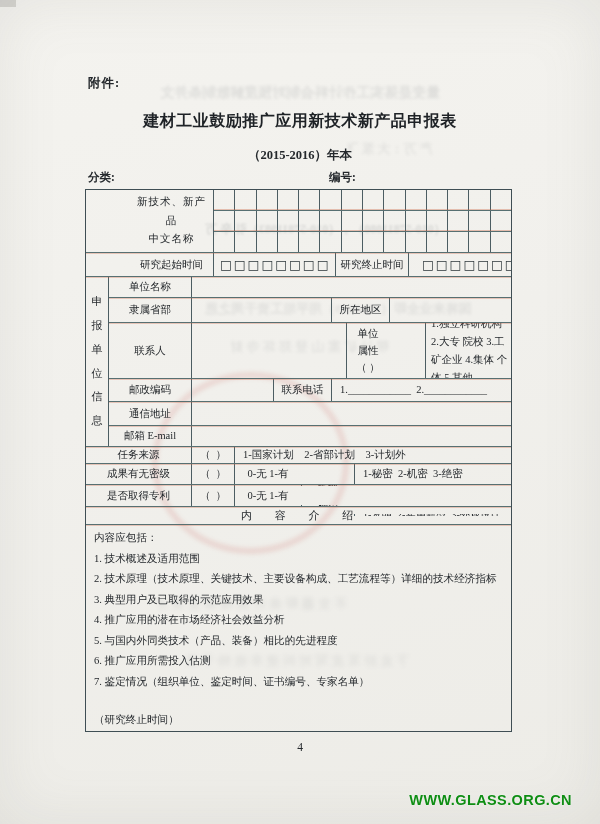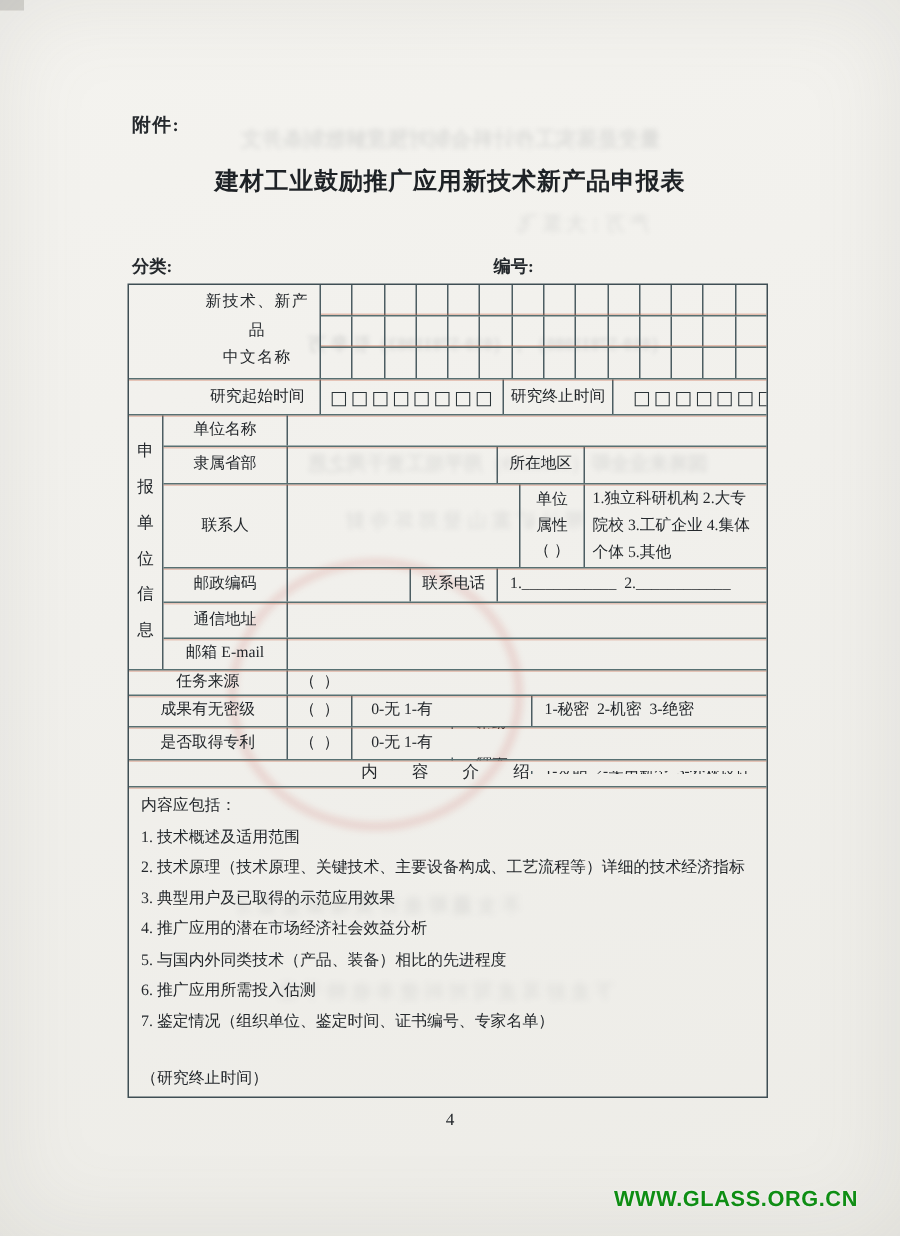--- a/index.html
+++ b/index.html
@@ -111,20 +111,21 @@
   <div class="bleed" style="left:205px;top:221px;font-size:12px;filter:blur(1.3px);opacity:.17;">（010-57811080），（010-57811983）引 辛 万</div>
   <div class="bleed" style="left:205px;top:300px;opacity:.11;">国将来业全即（1008319）用平坦工资干周之恩</div>
   <div class="bleed" style="left:230px;top:338px;opacity:.09;">帮 计 矿 案 山 登 郑 坏 寺 财</div>
   <div class="bleed" style="left:155px;top:595px;opacity:.10;filter:blur(2.2px);">不 女 题 即 坐 计 英 维 崇 坚 居 才</div>
   <div class="bleed" style="left:185px;top:652px;opacity:.09;filter:blur(2.2px);">下 走 好 耳 皮 写 对 叫 使 丰 收 特 千 里</div>
 
   <div class="stamp"></div>
 
   <div class="attachment">附件:</div>
   <h1 class="title">建材工业鼓励推广应用新技术新产品申报表</h1>
+  <div class="edition">（2015-2016）年本</div>
   <div class="category">分类:</div>
   <div class="number">编号:</div>
 
   <div class="ftable">
 
     <div class="trow h62">
       <div class="tc w83 twolines">
         <div>新技术、新产品</div>
         <div>中文名称</div>
       </div>
@@ -208,21 +209,21 @@
           <div class="tc flex1"></div>
         </div>
         <div class="trow bt h56">
           <div class="tc w82">联系人</div>
           <div class="tc w155"></div>
           <div class="tc w43 threelines">
             <div>单位</div>
             <div>属性</div>
             <div>（ ）</div>
           </div>
-          <div class="tc flex1 left pre" style="line-height:18px;padding-left:5px;">1.独立科研机构 2.大专 院校 3.工矿企业 4.集体 个体 5.其他</div>
+          <div class="tc flex1 left pre" style="line-height:18px;padding-left:5px;margin-left:36px;">1.独立科研机构 2.大专 院校 3.工矿企业 4.集体 个体 5.其他</div>
         </div>
         <div class="trow bt h23">
           <div class="tc w82">邮政编码</div>
           <div class="tc w82"></div>
           <div class="tc w58">联系电话</div>
           <div class="tc flex1 left pre">1.____________  2.____________</div>
         </div>
         <div class="trow bt h24">
           <div class="tc w82">通信地址</div>
           <div class="tc flex1"></div>
@@ -230,20 +231,21 @@
         <div class="trow bt h21">
           <div class="tc w82">邮箱 E-mail</div>
           <div class="tc flex1"></div>
         </div>
       </div>
     </div>
 
     <div class="trow bt h17">
       <div class="tc w105">任务来源</div>
       <div class="tc w43 pre">（  ）</div>
+      <div class="tc flex1 left pre">1-国家计划    2-省部计划    3-计划外</div>
     </div>
 
     <div class="trow bt h21">
       <div class="tc w105">成果有无密级</div>
       <div class="tc w43 pre">（  ）</div>
       <div class="tc w67 pre">0-无 1-有</div>
       <div class="tc w53">密级</div>
       <div class="tc flex1 left pre">1-秘密  2-机密  3-绝密</div>
     </div>
 

